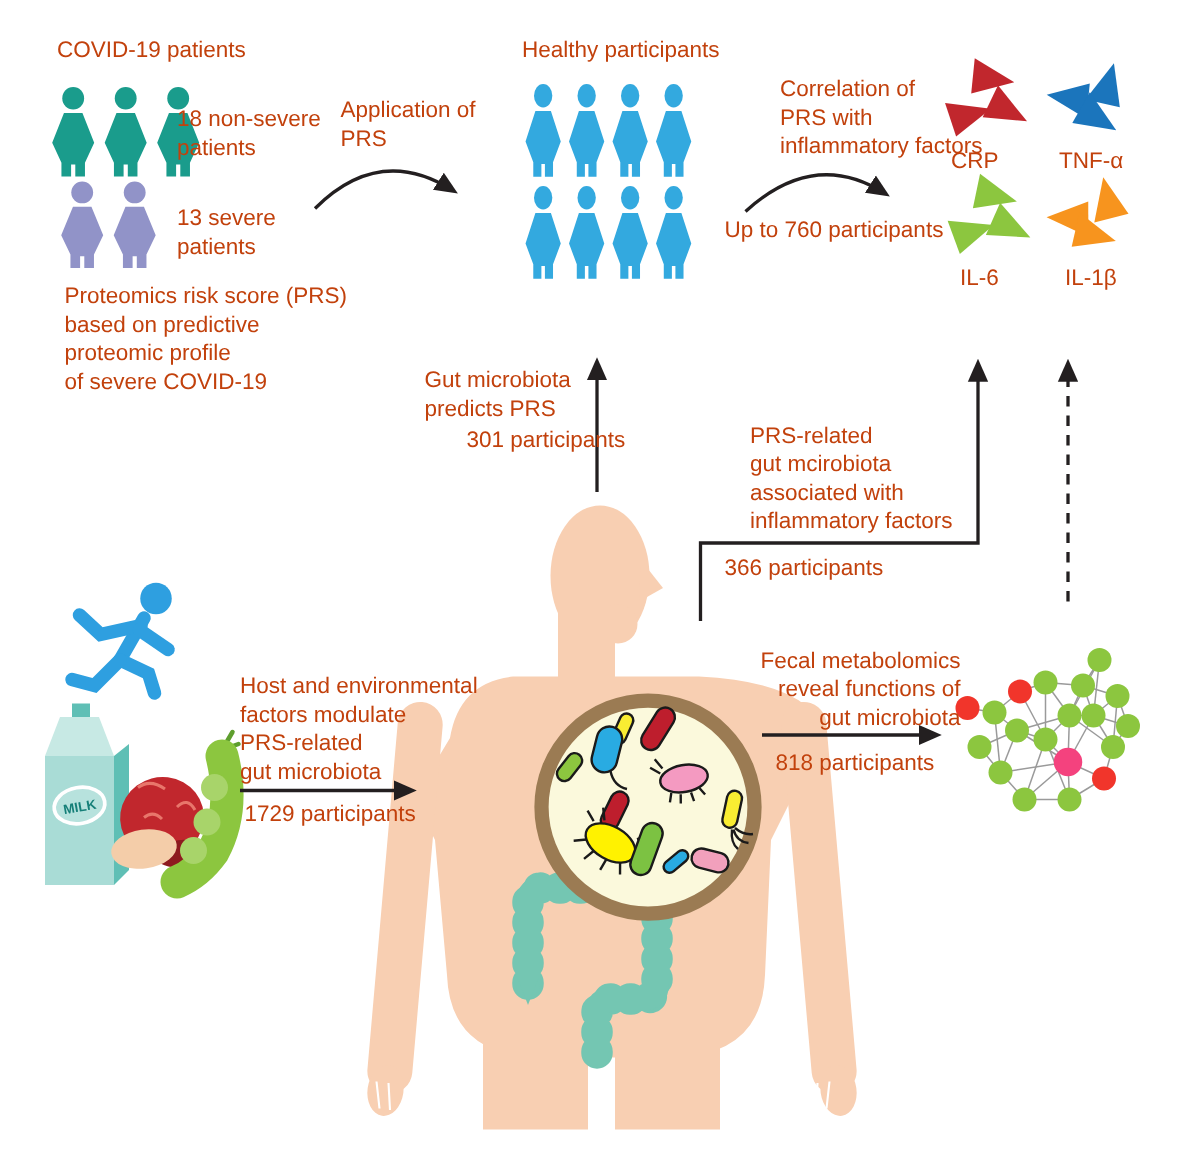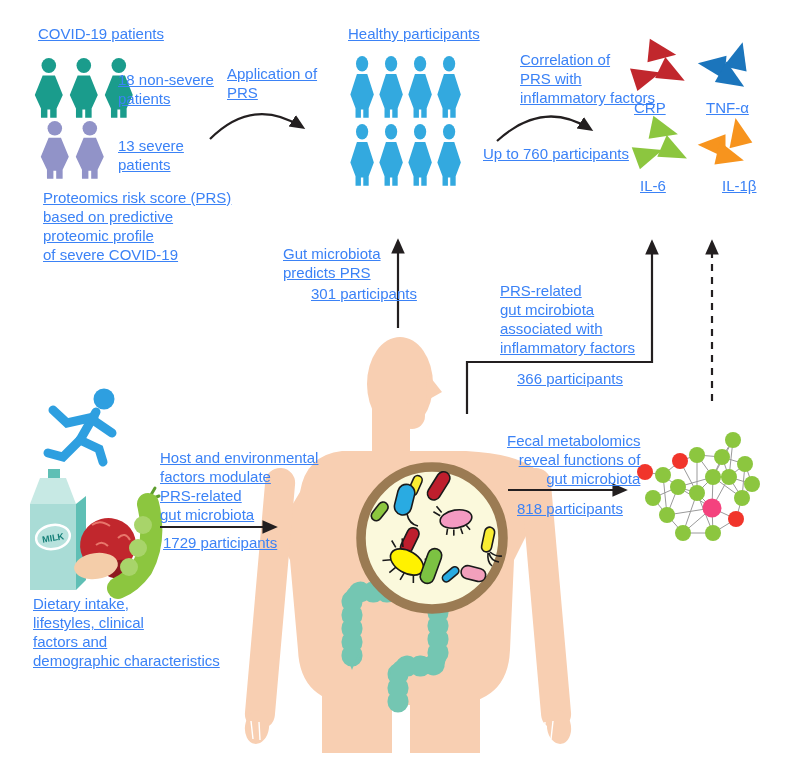--- a/index.html
+++ b/index.html
@@ -1,19 +1,19 @@
 <!DOCTYPE html>
 <html><head>
 <meta charset="utf-8">
 <style>
   html,body{margin:0;padding:0;background:#fff;}
   #canvas{position:relative;width:799px;height:776px;background:#ffffff;overflow:hidden;
           font-family:"Liberation Sans",sans-serif;}
   #art{position:absolute;left:0;top:0;}
-  .lbl{position:absolute;font-size:15px;line-height:1.27;color:#3b82f6;white-space:pre-line;text-decoration:underline;}
+  .lbl{position:absolute;font-size:15px;line-height:1.27;color:#c2410c;white-space:pre-line;}
 </style>
 </head>
 <body>
 
 <div id="canvas">
 
 <svg id="art" width="799" height="776" viewBox="0 0 799 776">
   <defs>
     <marker id="arrow" viewBox="0 0 10 10" refX="7.5" refY="5" markerWidth="7" markerHeight="7" orient="auto-start-reverse">
       <path d="M0,0.6 L10,5 L0,9.4 Z" fill="#231F20"></path>
@@ -235,36 +235,32 @@
 <div class="lbl" style="left:227px;top:64px;">Application of
 PRS</div>
 <div class="lbl" style="left:348px;top:24px;">Healthy participants</div>
 <div class="lbl" style="left:488px;top:50px;margin-left:32px;">Correlation of
 PRS with
 inflammatory factors</div>
 <div class="lbl" style="left:483px;top:144px;">Up to 760 participants</div>
 <div class="lbl" style="left:634px;top:98px;">CRP</div>
 <div class="lbl" style="left:706px;top:98px;">TNF-α</div>
 <div class="lbl" style="left:640px;top:176px;text-align:center;">IL-6</div>
-<div class="lbl" style="left:710px;top:176px;margin-left:12px;">IL-1β</div>
+<div class="lbl" style="left:710px;top:176px;">IL-1β</div>
 <div class="lbl" style="left:283px;top:244px;">Gut microbiota
 predicts PRS</div>
 <div class="lbl" style="left:283px;top:284px;margin-left:28px;">301 participants</div>
 <div class="lbl" style="left:500px;top:281px;">PRS-related
 gut mcirobiota
 associated with
 inflammatory factors</div>
-<div class="lbl" style="left:517px;top:369px;">366 participants</div>
+<div class="lbl" style="left:483px;top:369px;">366 participants</div>
 <div class="lbl" style="left:160px;top:448px;">Host and environmental
 factors modulate
 PRS-related
 gut microbiota</div>
 <div class="lbl" style="left:163px;top:533px;">1729 participants</div>
-<div class="lbl" style="left:33px;top:594px;">Dietary intake,
-lifestyles, clinical
-factors and
-demographic characteristics</div>
 <div class="lbl" style="left:507px;top:431px;text-align:right;">Fecal metabolomics
 reveal functions of
 gut microbiota</div>
 <div class="lbl" style="left:517px;top:499px;">818 participants</div>
 
 </div>
 
 </body></html>

